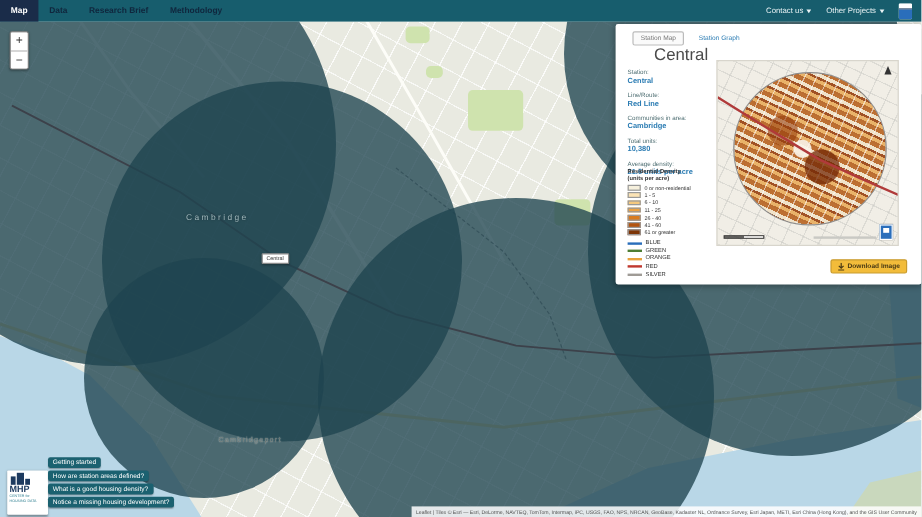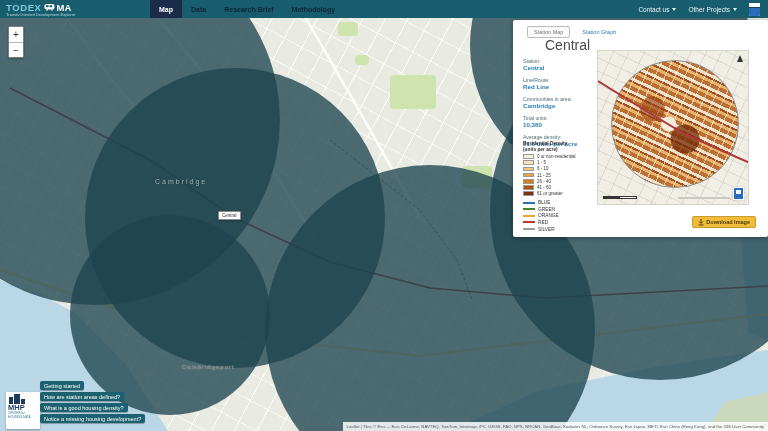--- a/index.html
+++ b/index.html
@@ -141,34 +141,20 @@
                   background:#f2bc3a; border:1px solid #c89b2e; border-radius:2px;
                   display:flex; align-items:center; gap:2px; padding:0 5px;
                   font-size:5.5px; font-weight:bold; color:#4a3a14; cursor:pointer; }
 </style>
 </head>
 <body>
 
 <div class="app">
 
   <div class="header">
-    <div class="logo-block">
-      <div class="logo-line">
-        <span class="logo-todex">TODEX</span>
-        <svg width="11" height="8" viewBox="0 0 11 8">
-          <rect x="0.5" y="1" width="10" height="5.5" rx="2" fill="#fff"></rect>
-          <rect x="2" y="2.2" width="2.6" height="2" fill="#175d6d"></rect>
-          <rect x="5.6" y="2.2" width="2.6" height="2" fill="#175d6d"></rect>
-          <circle cx="3" cy="7" r="0.8" fill="#fff"></circle>
-            <circle cx="8" cy="7" r="0.8" fill="#fff"></circle>
-        </svg>
-        <span class="logo-ma">MA</span>
-      </div>
-      <div class="logo-sub">Transit-Oriented Development Explorer</div>
-    </div>
     <div class="nav-tabs">
       <div class="nav-tab active">Map</div>
       <div class="nav-tab">Data</div>
       <div class="nav-tab">Research Brief</div>
       <div class="nav-tab">Methodology</div>
     </div>
     <div class="header-right">
       <div class="hdr-link">
         <span>Contact us</span>
         <span class="caret"></span>

